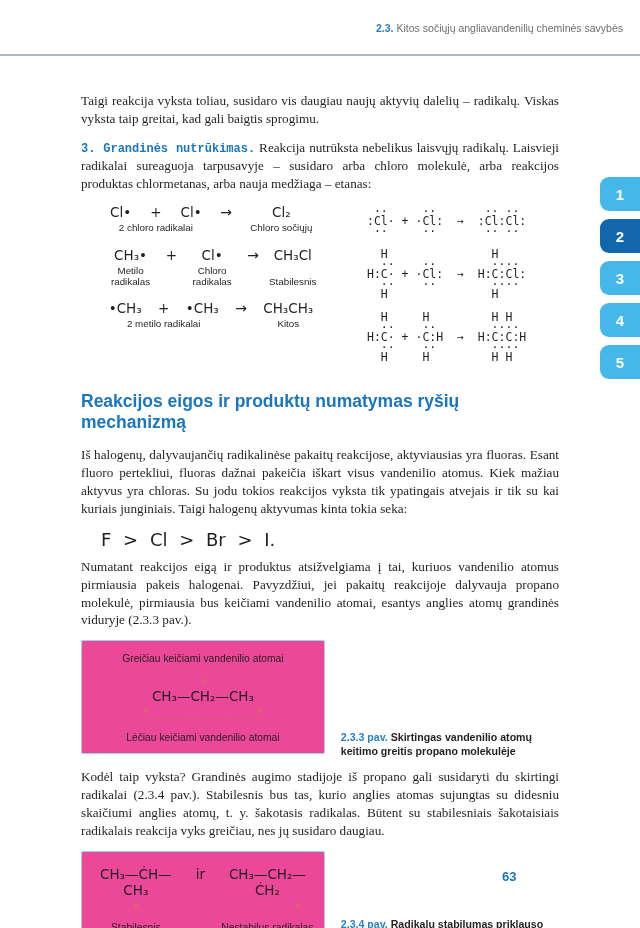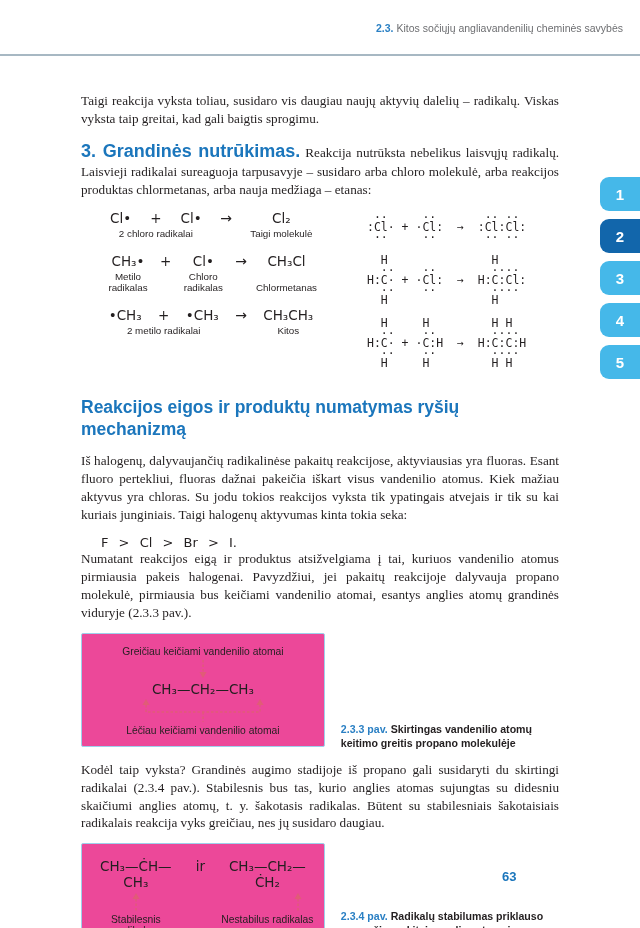--- a/index.html
+++ b/index.html
@@ -15,21 +15,21 @@
   
   .tabs{position:absolute;top:177px;right:0;width:40px;}
   .tab{width:40px;height:34px;margin-bottom:8px;background:#45b8e9;color:#fff;
        border-radius:9px 0 0 9px;display:flex;align-items:center;justify-content:center;
        font-family:"Liberation Sans",sans-serif;font-weight:bold;font-size:15px;}
   .tab.active{background:#1266ab;}
 
   
   .main{position:absolute;top:92px;left:81px;width:478px;}
   p.body{font-size:13.2px;line-height:1.36;text-align:justify;margin:0 0 11px 0;}
-  .sec-label{font-family:Liberation Sans, sans-serif;font-weight:bold;color:#1b76bc;font-size:18px;}
+  .sec-label{font-family:Liberation Mono, monospace;font-weight:bold;color:#1b76bc;font-size:12px;}
 
   
   .eq-area{display:flex;gap:50px;margin:6px 0 16px 24px;}
   .eq-col{width:212px;}
   .cheq{display:grid;grid-template-columns:auto auto auto auto auto;column-gap:9px;row-gap:3px;
         justify-items:center;align-items:end;margin-bottom:13px;
         font-family:"DejaVu Sans",sans-serif;font-size:13.5px;}
   .cheq .arr{font-size:14px;color:#231f20;}
   .cheq .lbl{font-size:9.8px;line-height:1.1;text-align:center;color:#231f20;
              font-family:"Liberation Sans",sans-serif;}
@@ -39,21 +39,21 @@
 
   .lewis-col{padding-top:2px;}
   .lewis{margin-bottom:13px;}
   .lew-line{font-family:"DejaVu Sans Mono",monospace;font-size:11.5px;line-height:10px;
             height:10px;white-space:pre;color:#231f20;}
 
   
   h1.h2blue{font-family:"Liberation Sans",sans-serif;font-weight:bold;color:#1b76bc;
             font-size:17.5px;line-height:1.22;margin:10px 0 12px 0;width:440px;}
 
-  .series{font-family:"DejaVu Sans",sans-serif;font-size:13px;margin:2px 0 0 20px;
+  .series{font-family:"DejaVu Sans",sans-serif;font-size:18px;margin:2px 0 8px 20px;
           word-spacing:6px;}
 
   
   .figrow{display:flex;align-items:flex-end;gap:16px;margin:4px 0 14px 0;}
   .figbox{width:238px;border:1.5px solid #9ed1ec;border-radius:2px;background:#ec4899;
           padding:12px 8px 10px 8px;text-align:center;
           font-family:"Liberation Sans",sans-serif;}
   .figbox .small{font-size:10.3px;color:#231f20;}
   .figbox .formula{font-family:"DejaVu Sans",sans-serif;font-size:13.5px;margin:2px 0;}
   .caption{width:230px;font-family:"Liberation Sans",sans-serif;font-weight:bold;
@@ -100,32 +100,32 @@
     <div class="eq-area">
       <div class="eq-col">
 
         <div class="cheq">
           <span>Cl•</span>
           <span>+</span>
           <span>Cl•</span>
           <span class="arr">→</span>
           <span>Cl₂</span>
           <span class="lbl span13">2 chloro radikalai</span>
-          <span class="lbl c5">Taigi molekulė</span>
+          <span class="lbl c5">Chloro sočiųjų</span>
         </div>
 
         <div class="cheq">
           <span>CH₃•</span>
           <span>+</span>
           <span>Cl•</span>
           <span class="arr">→</span>
           <span>CH₃Cl</span>
           <span class="lbl c1 wrapcell">Metilo radikalas</span>
           <span class="lbl c3 wrapcell">Chloro radikalas</span>
-          <span class="lbl c5">Chlormetanas</span>
+          <span class="lbl c5">Stabilesnis</span>
         </div>
 
         <div class="cheq">
           <span>•CH₃</span>
           <span>+</span>
           <span>•CH₃</span>
           <span class="arr">→</span>
           <span>CH₃CH₃</span>
           <span class="lbl span13">2 metilo radikalai</span>
           <span class="lbl c5">Kitos</span>

